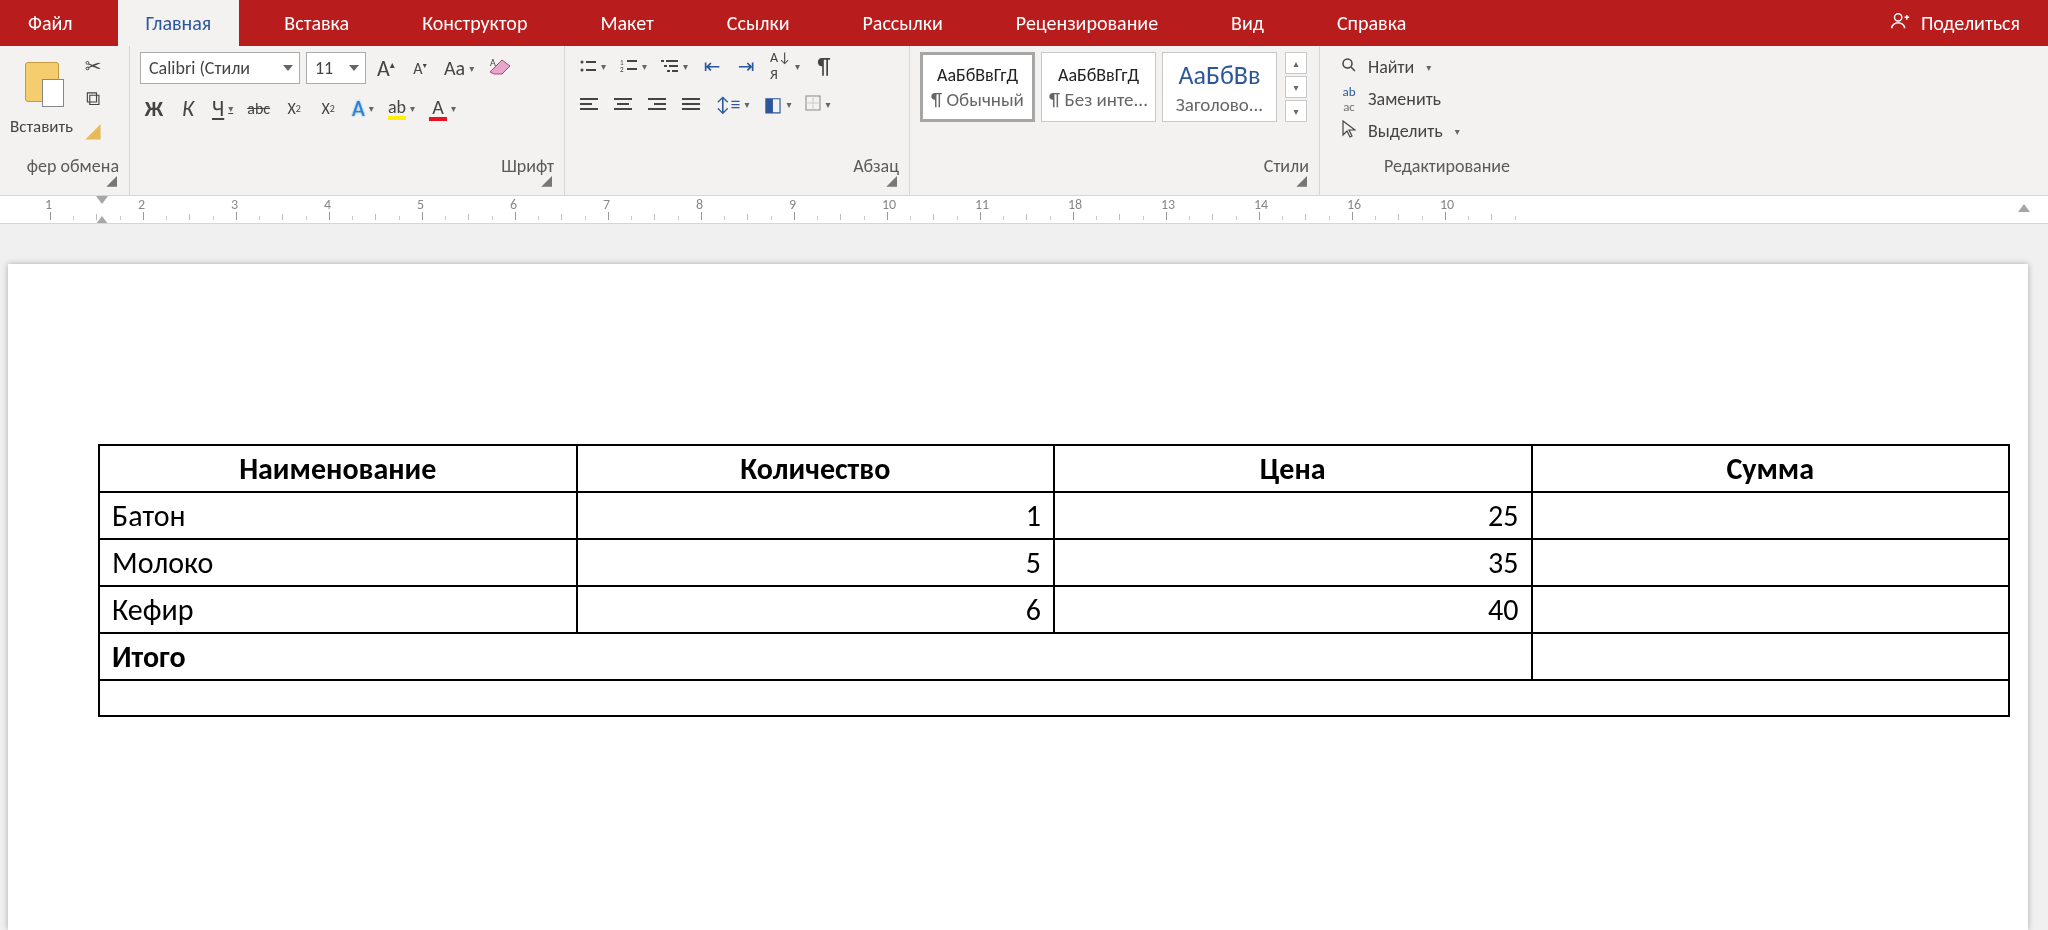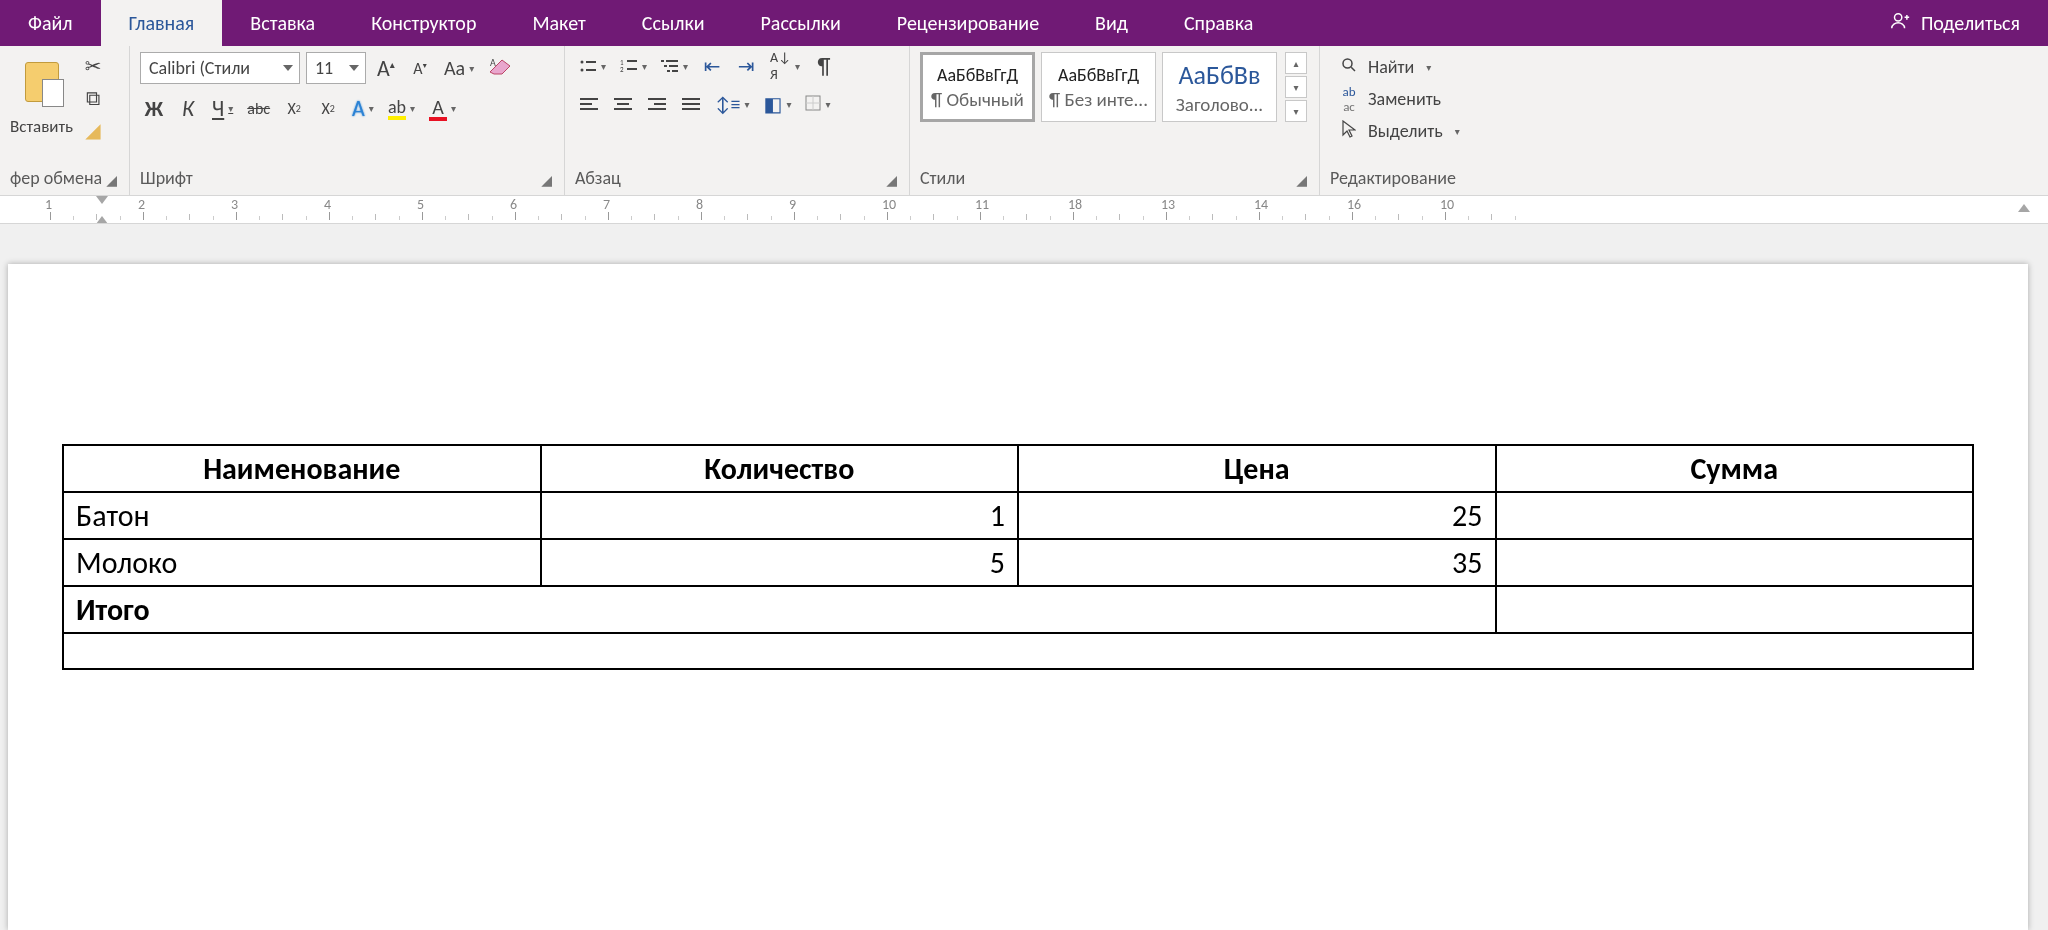--- a/index.html
+++ b/index.html
@@ -1,31 +1,31 @@
 <!DOCTYPE html>
 <html><head>
 <meta charset="utf-8">
 <style>
 * { box-sizing: border-box; margin: 0; padding: 0; }
 body { font-family: "Segoe UI", Calibri, sans-serif; background: #fff; overflow: hidden; width: 2048px; height: 930px; }
 
 
-.tabs { background: #701a75; color: #fff; display: flex; align-items: center; height: 46px; font-size: 20px; }
+.tabs { background: #b91c1c; color: #fff; display: flex; align-items: center; height: 46px; font-size: 20px; gap: 17px; }
 .tab { padding: 0 28px; height: 46px; display: flex; align-items: center; cursor: pointer; white-space: nowrap; }
 .tab.active { background: #f3f2f1; color: #2b579a; }
 .tab.tell { flex: 0 0 auto; }
 .tab.share { margin-left: auto; }
 .lightbulb-icon { display:inline-block; margin-right:10px; }
 .person-icon { display:inline-block; margin-right:10px; }
 
 
 .ribbon { background: #f3f2f1; border-bottom: 1px solid #d6d6d6; display: flex; height: 150px; }
 .group { border-right: 1px solid #d6d6d6; padding: 6px 10px 0 10px; display: flex; flex-direction: column; justify-content: space-between; }
 .group-body { display: flex; align-items: flex-start; gap: 6px; flex: 1; }
-.group-label { font-size: 18px; color: #5a5a5a; text-align: left; padding: 4px 0 6px; position: relative; }
+.group-label { font-size: 18px; color: #5a5a5a; text-align: right; padding: 4px 0 18px; position: relative; }
 .group-label .dialog-launch { position: absolute; right: 2px; bottom: 6px; font-size: 14px; color: #777; }
 
 .col { display: flex; flex-direction: column; gap: 4px; align-items: center; }
 .row { display: flex; align-items: center; gap: 6px; }
 
 .btn { display: inline-flex; align-items: center; justify-content: center; height: 28px; min-width: 28px; padding: 0 4px; cursor: pointer; color: #444; font-size: 20px; }
 .split::after { content: "▾"; font-size: 10px; margin-left: 4px; color: #666; }
 
 .font-select, .size-select { height: 32px; border: 1px solid #ababab; background: #fff; display: inline-flex; align-items: center; padding: 0 24px 0 8px; position: relative; font-size: 18px; color: #444; }
 .font-select { width: 160px; }
@@ -58,21 +58,21 @@
 .cm .q3{position:absolute; left:70px; top:20px; width:1px;height:4px;background:#ccc;}
 .cm span{ position:absolute; left:-5px; top:0;}
 .indent-top{ position:absolute; left:46px; top:0; width:0;height:0;border-left:6px solid transparent;border-right:6px solid transparent;border-top:8px solid #a6a6a6;}
 .indent-bot{ position:absolute; left:46px; bottom:0; width:0;height:0;border-left:6px solid transparent;border-right:6px solid transparent;border-bottom:8px solid #a6a6a6;}
 .ruler-end{ position:absolute; right:18px; top:8px; width:0;height:0;border-left:6px solid transparent;border-right:6px solid transparent;border-bottom:8px solid #a6a6a6;}
 
 
 .doc-area{ background:#f0f0f0; height:706px; display:flex; justify-content:flex-start; overflow:auto; padding-top:40px; padding-left:8px;}
 .page{ background:#fff; width:2020px; min-height:650px; box-shadow:0 0 6px rgba(0,0,0,.3); padding:180px 54px 40px 54px;}
 
-table.doc-table{ border-collapse:collapse; width:100%; table-layout:fixed;}
+table.doc-table{ border-collapse:collapse; width:100%; table-layout:fixed;margin-left:36px;}
 table.doc-table td, table.doc-table th{ border:2px solid #000; padding:4px 12px; font-size:30px; font-family: Calibri, sans-serif; color:#000; height:44px; vertical-align:middle;}
 table.doc-table th{ font-weight:bold; text-align:center;}
 .c-name{width:25%;}
 .c-qty{width:25%;}
 .c-price{width:25%;}
 .c-sum{width:25%;}
 td.left{text-align:left;}
 td.right{text-align:right;}
 td.bold{font-weight:bold;}
 tr.extra td{ height:36px; border-top:2px solid #000;}
@@ -467,20 +467,26 @@
         <td class="right">25</td>
         <td></td>
       </tr>
       <tr>
         <td class="left">Молоко</td>
         <td class="right">5</td>
         <td class="right">35</td>
         <td></td>
       </tr>
       <tr>
+        <td class="left">Кефир</td>
+        <td class="right">6</td>
+        <td class="right">40</td>
+        <td></td>
+      </tr>
+      <tr>
         <td class="left bold" colspan="3">Итого</td>
         <td></td>
       </tr>
       <tr class="extra">
         <td colspan="4"></td>
       </tr>
     </tbody>
       </table>
   </div>
 </div>

